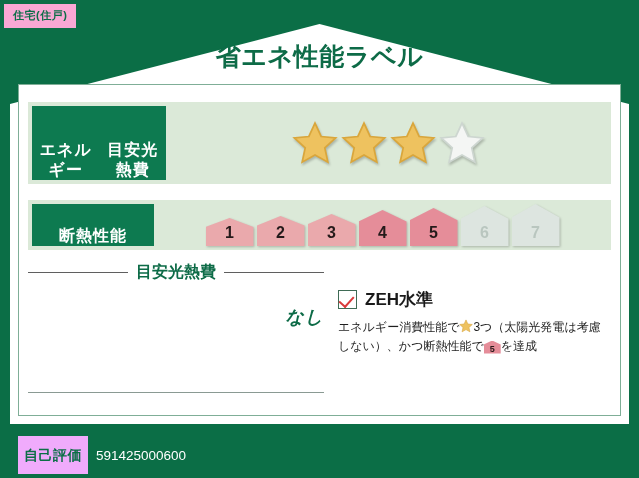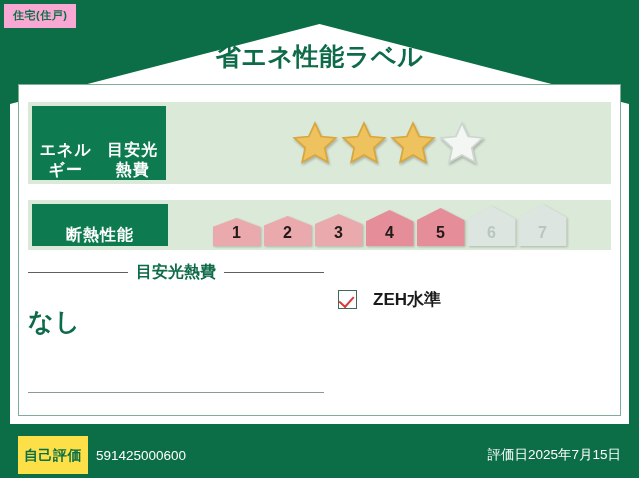--- a/index.html
+++ b/index.html
@@ -90,21 +90,21 @@
     font-size: 16px;
     line-height: 1.25;
     text-align: center;
     letter-spacing: 1px;
     display: flex; flex-direction: row;
     align-items: flex-end; justify-content: center;
     flex: 0 0 auto;
     align-self: stretch;
   }
   .row-energy .row-key { width: 134px; margin: 4px 0 4px 4px; }
-  .row-insul  .row-key { width: 136px; margin: 4px 0 4px 4px; font-family: Liberation Mono, monospace; }
+  .row-insul  .row-key { width: 122px; margin: 4px 0 4px 4px; }
 
   .row-val {
     flex: 1 1 auto;
     display: flex;
     align-items: center;
     justify-content: center;
     gap: 3px;
   }
 
   
@@ -153,40 +153,41 @@
     left: 28px; top: 262px; width: 296px;
     z-index: 4;
   }
   .cost-head {
     display: flex; align-items: center; gap: 8px;
     color: #0d6b47; font-weight: bold; font-size: 16px;
   }
   .cost-head .rule { flex: 1 1 auto; height: 1px; background: #5f5f5f; }
   .cost-value {
     margin-top: 22px;
-    text-align: left;
-    font-size: 25px;
+    text-align: right;
+    font-size: 18px;
     font-weight: bold;
     color: #0d6b47;
     letter-spacing: 1px;
+    font-style: italic;
   }
   .cost-rule-bottom {
     position: absolute;
     left: 28px; top: 392px; width: 296px;
     height: 1px; background: #8a9a93;
     z-index: 4;
   }
 
   
   .zeh {
     position: absolute;
     left: 338px; top: 288px; width: 266px;
     z-index: 4;
   }
-  .zeh-head { display: flex; align-items: center; gap: 16px; }
+  .zeh-head { display: flex; align-items: center; gap: 8px; }
   .check-box {
     width: 19px; height: 19px;
     border: 1.5px solid #3f6b55;
     background: #fff;
     position: relative;
     flex: 0 0 auto;
   }
   .check-box::after {
     content: "";
     position: absolute;
@@ -220,21 +221,21 @@
     position: absolute;
     left: 0; right: 0; bottom: 0;
     height: 46px;
     background: #0b6e46;
     display: flex; align-items: center;
     padding: 0 18px;
     z-index: 7;
   }
   .footer-left { display: flex; align-items: center; gap: 8px; flex: 1 1 auto; }
   .eval-badge {
-    background: #fde047; color: #0b6e46;
+    background: #f0abfc; color: #0b6e46;
     font-weight: bold; font-size: 14px;
     padding: 12px 6px; line-height: 1;
     letter-spacing: 0.5px;
   }
   .footer-text { color: #ffffff; font-size: 13.5px; text-align: center; }
   .footer-right { color: #ffffff; font-size: 13.5px; }
 </style>
 </head>
 <body>
 
@@ -317,23 +318,28 @@
     </div>
     <div class="cost-value">なし</div>
   </div>
   <div class="cost-rule-bottom"></div>
 
   <div class="zeh">
     <div class="zeh-head">
       <span class="check-box"></span>
       <span class="zeh-title">ZEH水準</span>
     </div>
+    <div class="zeh-desc">
+      <span>エネルギー消費性能で</span><span class="inline-star">
+        <svg viewBox="0 0 24 24">
+            <polygon points="12,1.6 15.2,8.6 22.8,9.4 17.1,14.5 18.7,22 12,18.2 5.3,22 6.9,14.5 1.2,9.4 8.8,8.6" fill="#eec25f" stroke="#d9a63c" stroke-width="1"></polygon>
+          </svg></span><span>3つ（太陽光発電</span><span>は考慮しない）、かつ断熱性能で</span><span class="inline-house">5</span><span>を達成</span>
+    </div>
   </div>
 
   <div class="footer">
     <div class="footer-left">
       <span class="eval-badge">自己評価</span>
       <span class="footer-text">591425000600</span>
     </div>
-    <div class="footer-right">評価日2025年7月15日</div>
   </div>
 
 </div>
 
 </body></html>

